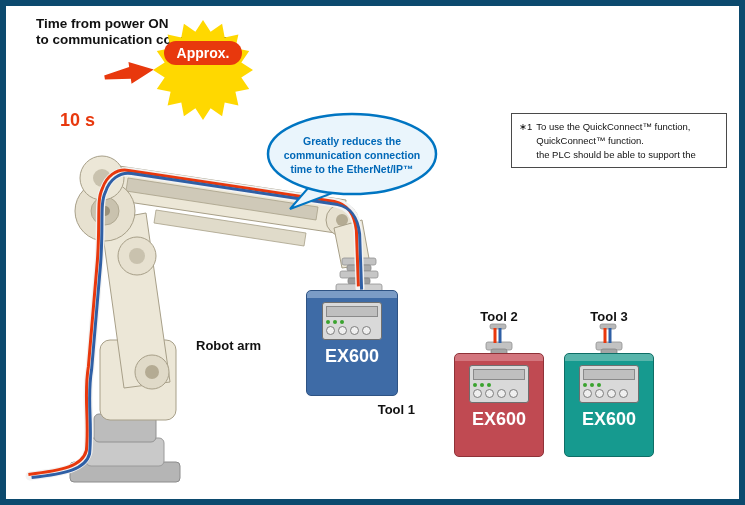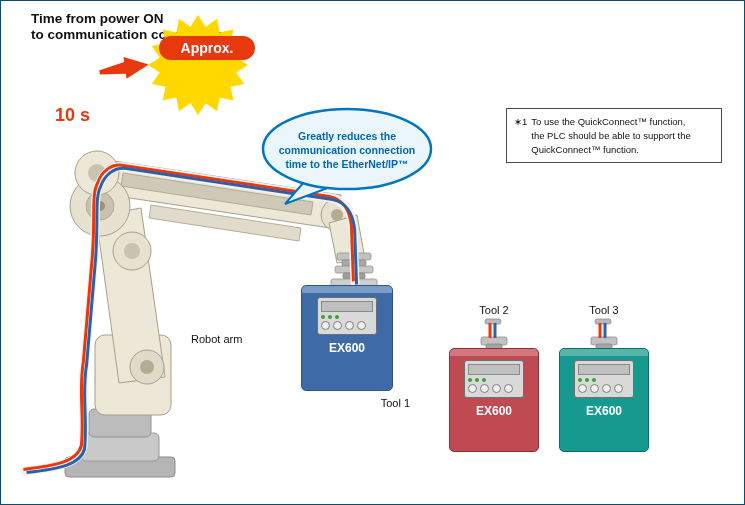--- a/index.html
+++ b/index.html
@@ -1,31 +1,31 @@
 <!DOCTYPE html>
 <html><head>
 <meta charset="utf-8">
 <style>
   html,body{margin:0;padding:0;background:#ffffff;font-family:"Liberation Sans",sans-serif;}
-  .page{position:relative;width:745px;height:505px;background:#ffffff;border:1px solid #0c4a6e;
+  .page{position:relative;width:745px;height:505px;background:#ffffff;border:6px solid #0c4a6e;
         box-sizing:border-box;overflow:hidden;}
 
   
   .scene{position:absolute;left:0;top:0;z-index:1;}
 
   
   .header{position:absolute;left:30px;top:10px;z-index:3;font-size:13.5px;font-weight:bold;
           color:#111;line-height:1.2;}
 
   
   .before-label{position:absolute;left:54px;top:56px;z-index:3;font-size:18px;font-weight:bold;color:#e8380d;margin-top:48px;}
   .arrow{position:absolute;left:98px;top:54px;z-index:3;transform:rotate(-8deg);}
   .starburst{position:absolute;left:147px;top:14px;width:100px;height:106px;z-index:3;}
   .starburst svg{position:absolute;left:0;top:0;}
-  .approx-badge{position:absolute;left:11px;top:21px;width:96px;height:24px;background:#e8380d;
+  .approx-badge{position:absolute;left:11px;top:21px;width:78px;height:24px;background:#e8380d;
                 border-radius:12px;color:#ffffff;font-weight:bold;font-size:14px;
                 display:flex;align-items:center;justify-content:center;}
   .big-value{position:absolute;left:0;right:0;top:45px;text-align:center;color:#e8380d;
              font-weight:bold;font-size:37px;letter-spacing:-1px;line-height:1;}
   .big-value .unit{font-size:17px;letter-spacing:0;margin-left:3px;}
 
   
   .callout-svg{position:absolute;left:254px;top:106px;z-index:3;}
   .callout-svg text{font-family:"Liberation Sans",sans-serif;font-size:10.5px;font-weight:bold;
                     fill:#0068b7;text-anchor:middle;}
@@ -45,24 +45,24 @@
   .tool-box.t3{left:558px;top:347px;width:90px;height:104px;border:1px solid #0e6e66;
     background:linear-gradient(180deg,#58b5ab 0,#58b5ab 7px,#169a8f 7px);}
   .unit-face{position:absolute;left:50%;transform:translateX(-50%);top:11px;width:60px;height:38px;
              background:#d9d9d9;border:1px solid #6f6f6f;border-radius:3px;padding:3px;box-sizing:border-box;}
   .uf-screen{height:9px;background:#bfbfbf;border:1px solid #8a8a8a;}
   .uf-dots{margin-top:2px;line-height:0;}
   .uf-dots i{display:inline-block;width:4px;height:4px;border-radius:50%;background:#3aa32f;margin-right:3px;}
   .uf-ports{display:flex;gap:3px;margin-top:2px;}
   .uf-ports i{width:9px;height:9px;border-radius:50%;background:#efefef;border:1px solid #7d7d7d;box-sizing:border-box;}
   .unit-name{position:absolute;left:0;right:0;top:55px;text-align:center;color:#ffffff;
-             font-weight:bold;font-size:12px;}
-
-  
-  .lbl{position:absolute;z-index:3;font-size:11px;color:#111;}
+             font-weight:bold;font-size:18px;}
+
+  
+  .lbl{position:absolute;z-index:3;font-size:13px;color:#111;font-weight:bold;}
   .lbl.robot{left:190px;top:332px;}
   .lbl.tool1{left:317px;top:396px;width:92px;text-align:right;}
   .lbl.tool2{left:448px;top:303px;width:90px;text-align:center;}
   .lbl.tool3{left:558px;top:303px;width:90px;text-align:center;}
 </style>
 </head>
 <body>
 
 <div class="page">
 
@@ -142,22 +142,22 @@
     <ellipse cx="92" cy="42" rx="84" ry="40" fill="#eaf5fc" stroke="#0075c2" stroke-width="2.5"></ellipse>
     <text x="92" y="33">Greatly reduces the</text>
     <text x="92" y="47">communication connection</text>
     <text x="92" y="61">time to the EtherNet/IP™</text>
   </svg>
 
   <div class="note">
     <span class="note-marker">∗1</span>
     <div class="note-lines">
       <div>To use the QuickConnect™ function,</div>
+      <div>QuickConnect™ function.</div>
       <div>the PLC should be able to support the</div>
-      <div>QuickConnect™ function.</div>
     </div>
   </div>
 
   <div class="tool-box t1">
     <div class="unit-face">
       <div class="uf-screen"></div>
       <div class="uf-dots"><i></i><i></i><i></i></div>
       <div class="uf-ports">
           <i></i>
           <i></i>

